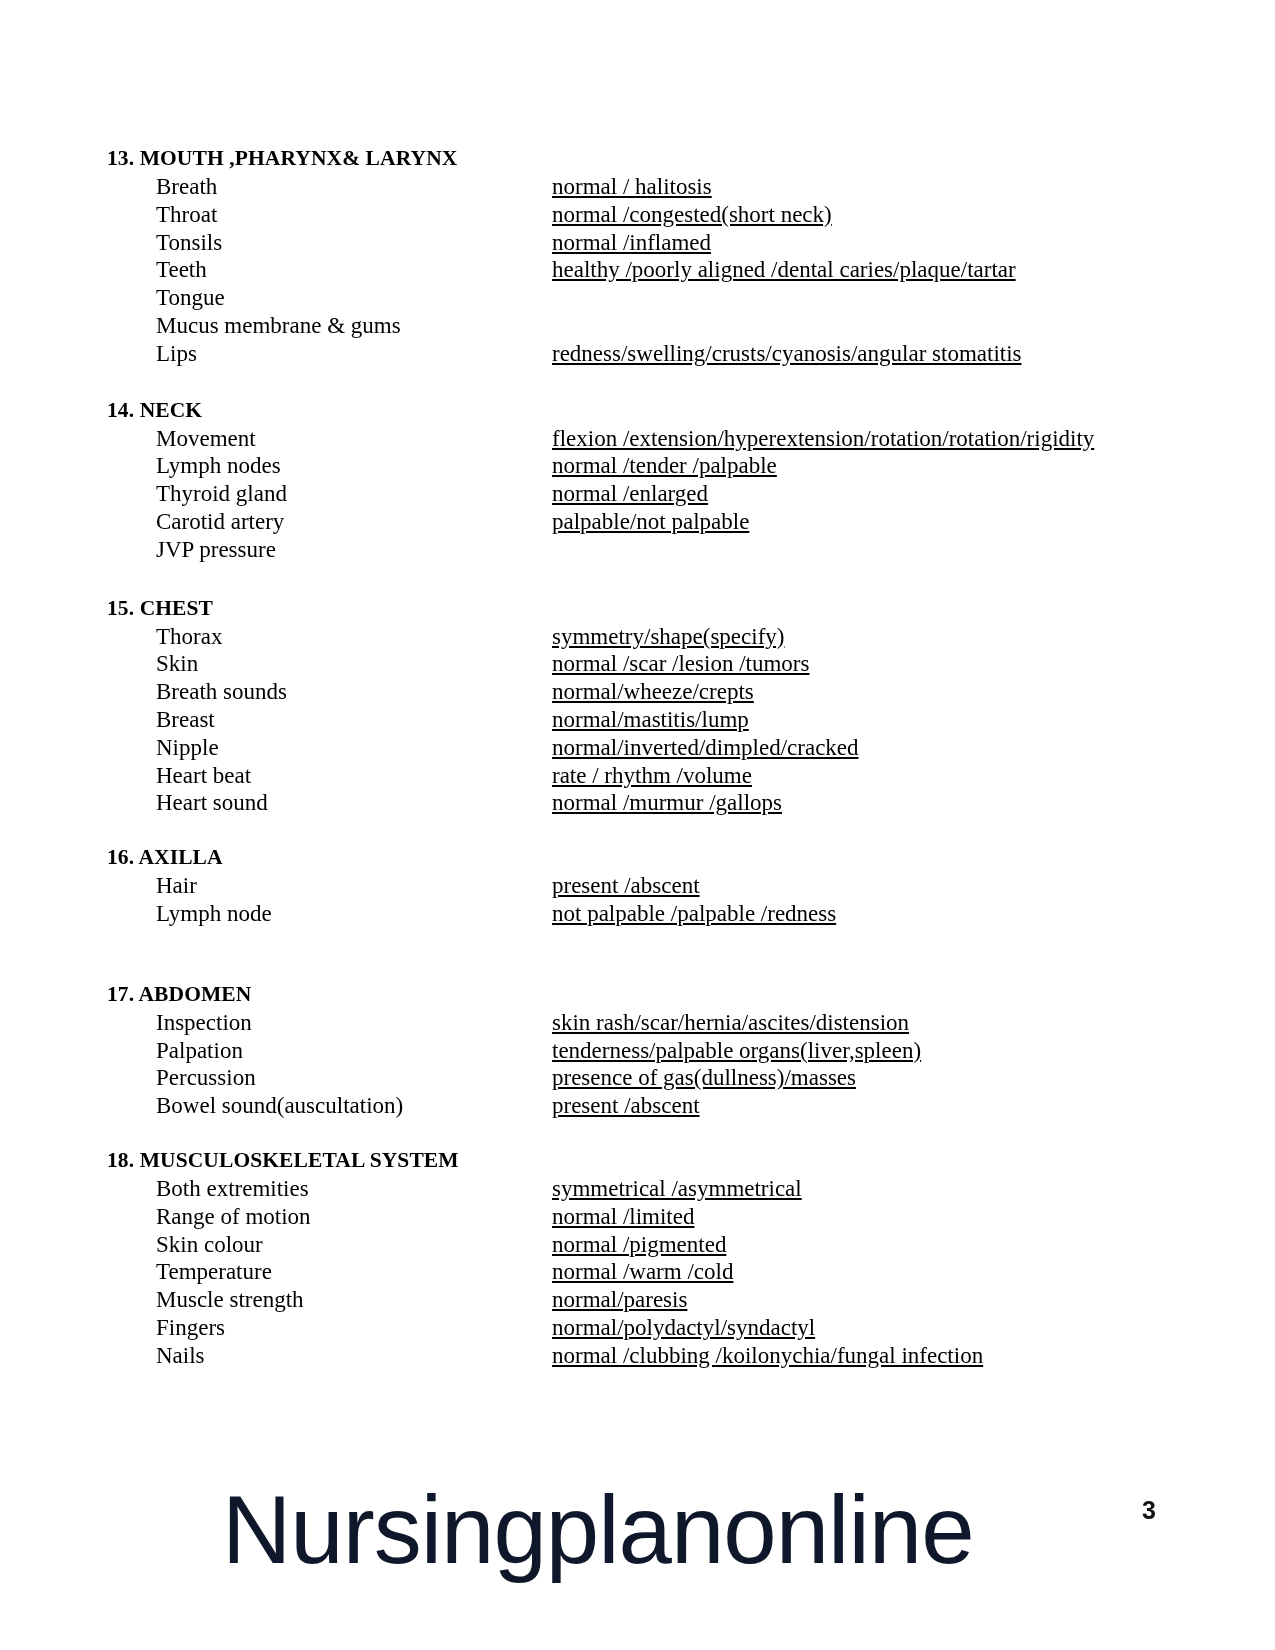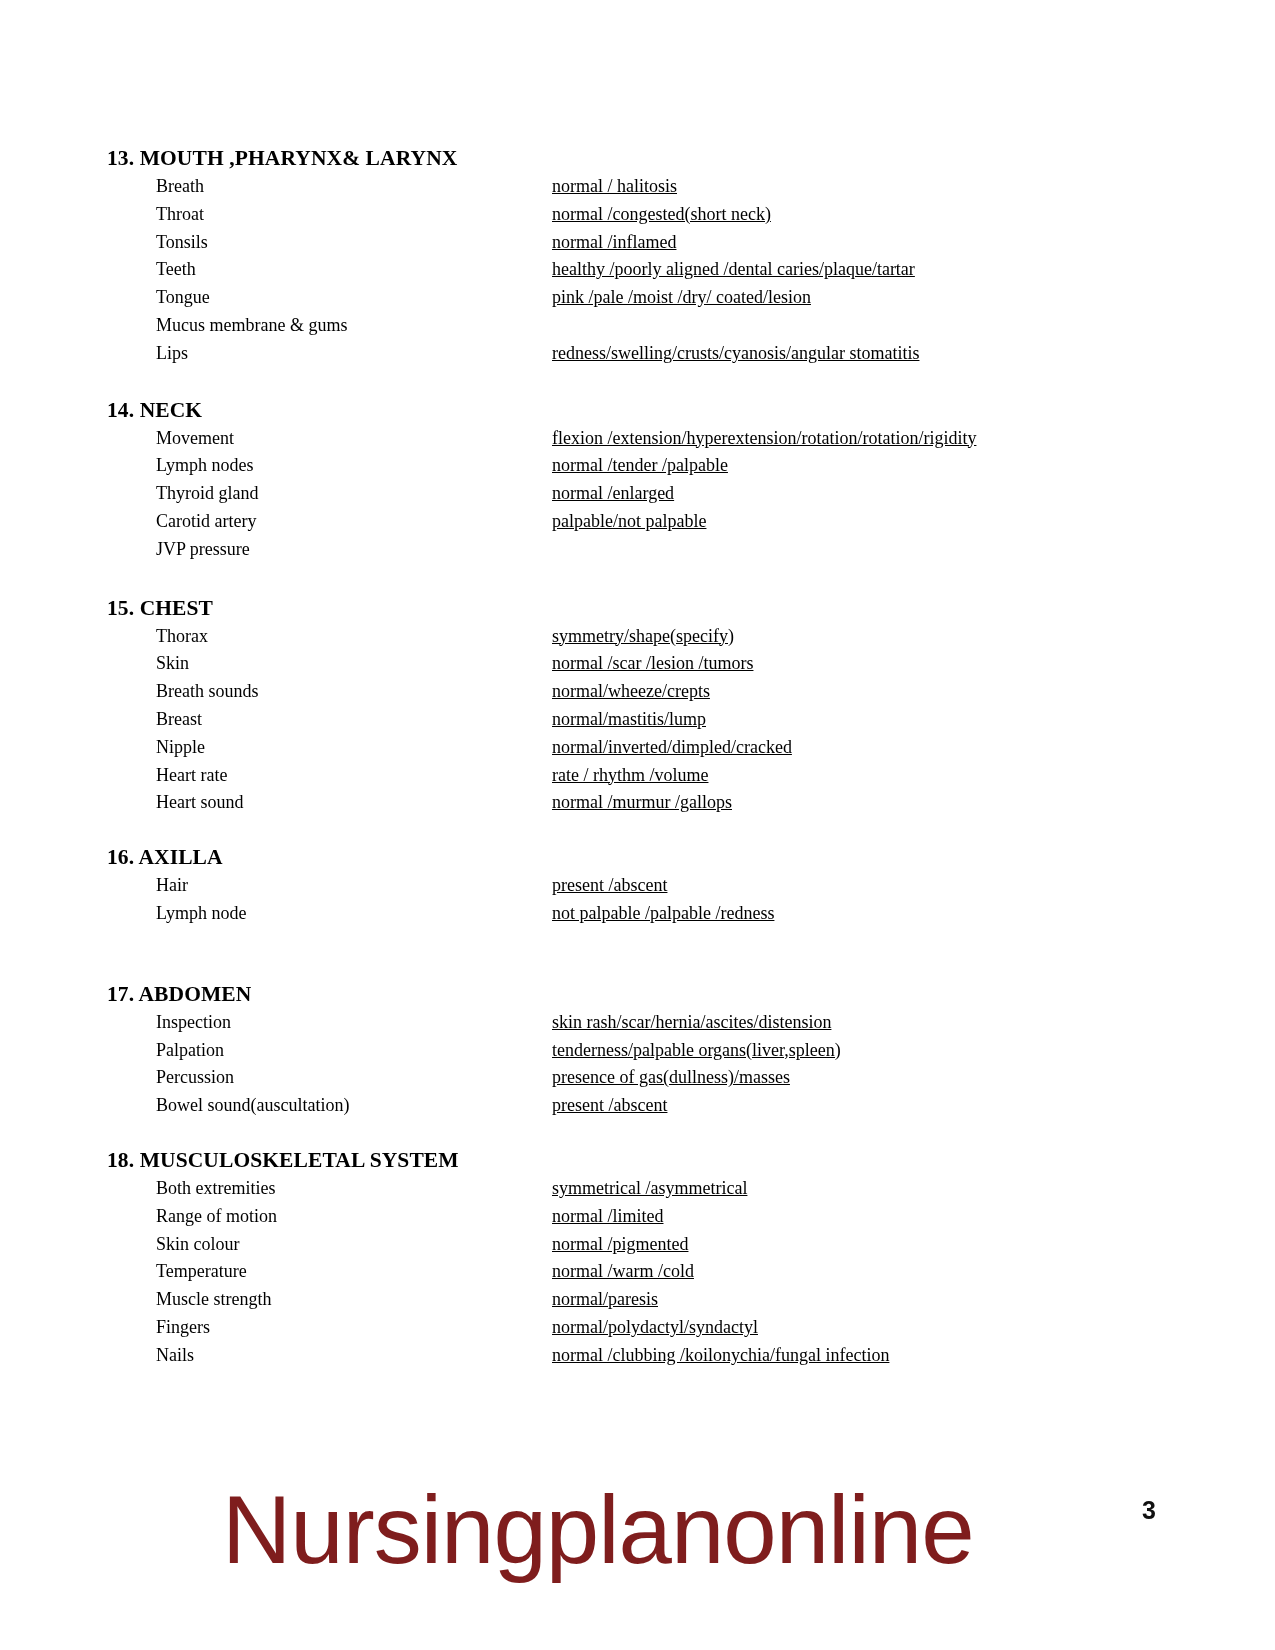--- a/index.html
+++ b/index.html
@@ -45,21 +45,21 @@
   }
 
   .rows {
     margin: 0;
     padding: 0;
   }
 
   .row {
     display: flex;
     align-items: flex-start;
-    font-size: 18px;
+    font-size: 23px;
     line-height: 27.8px;
     white-space: pre;
   }
 
   .row-label {
     width: 445px;
     flex: 0 0 445px;
     padding-left: 49px;
     box-sizing: border-box;
     white-space: pre;
@@ -79,21 +79,21 @@
   .section.msk       { margin-top: 20px; margin-bottom: 0;    }
 
   
   .watermark {
     position: absolute;
     left: 222px;
     top: 1478px;
     font-family: "Liberation Sans", "DejaVu Sans", sans-serif;
     font-size: 96px;
     line-height: 104px;
-    color: #7f1d1d;
+    color: #0f172a;
     letter-spacing: -1px;
     white-space: pre;
     user-select: none;
   }
 
   
   .page-number {
     position: absolute;
     left: 1142px;
     top: 1495px;
@@ -126,21 +126,20 @@
         <div class="row">
           <span class="row-label">Tonsils</span>
           <span class="row-value">normal /inflamed</span>
         </div>
         <div class="row">
           <span class="row-label">Teeth</span>
           <span class="row-value">healthy /poorly aligned /dental caries/plaque/tartar</span>
         </div>
         <div class="row">
           <span class="row-label">Tongue</span>
-          <span class="row-value">pink /pale /moist /dry/ coated/lesion</span>
         </div>
         <div class="row">
           <span class="row-label">Mucus membrane &amp; gums</span>
         </div>
         <div class="row">
           <span class="row-label">Lips</span>
           <span class="row-value">redness/swelling/crusts/cyanosis/angular stomatitis</span>
         </div>
       </div>
     </div>
@@ -188,21 +187,21 @@
         </div>
         <div class="row">
           <span class="row-label">Breast</span>
           <span class="row-value">normal/mastitis/lump</span>
         </div>
         <div class="row">
           <span class="row-label">Nipple</span>
           <span class="row-value">normal/inverted/dimpled/cracked</span>
         </div>
         <div class="row">
-          <span class="row-label">Heart rate</span>
+          <span class="row-label">Heart beat</span>
           <span class="row-value">rate / rhythm /volume</span>
         </div>
         <div class="row">
           <span class="row-label">Heart sound</span>
           <span class="row-value">normal /murmur /gallops</span>
         </div>
       </div>
     </div>
 
     <div class="section axilla">

